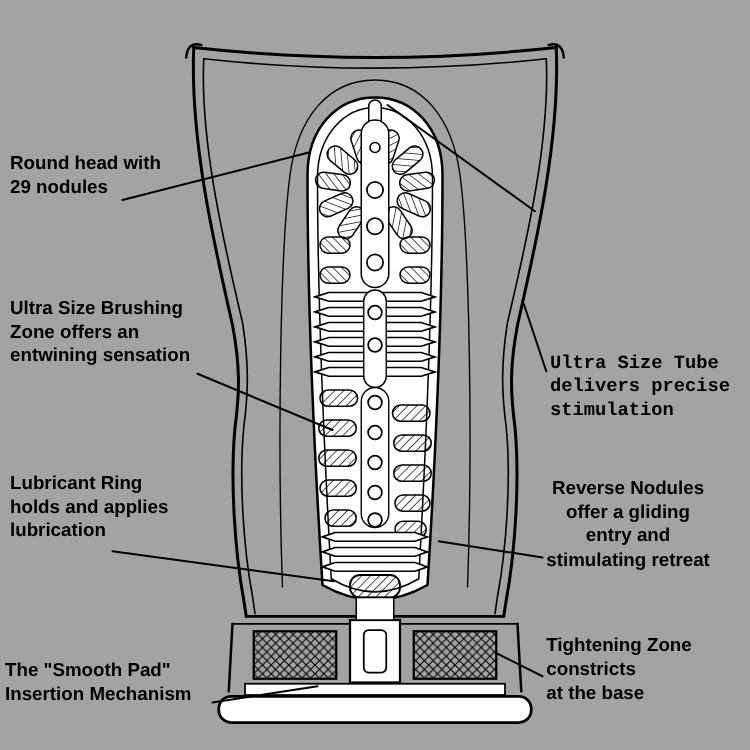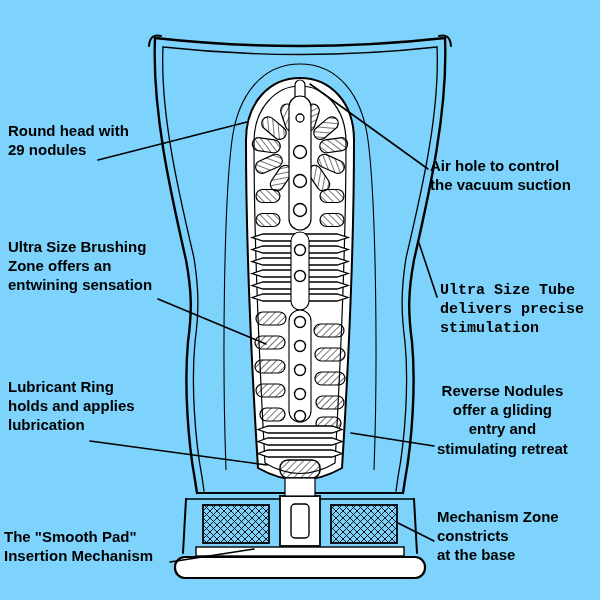--- a/index.html
+++ b/index.html
@@ -1,19 +1,19 @@
 <!DOCTYPE html>
 <html><head>
 <meta charset="utf-8">
 <style>
   html,body{margin:0;padding:0;background:#fff;}
   .canvas{
     position:relative;
     width:600px;height:600px;
-    background:#7dd3fc;
+    background:#a3a3a3;
     font-family:"Liberation Sans", sans-serif;
     overflow:hidden;
   }
   .canvas svg{position:absolute;left:0;top:0;}
   .label{
     position:absolute;
     font-weight:bold;
     font-size:15px;
     line-height:1.28;
     color:#000;
@@ -161,26 +161,24 @@
   <div class="label lbl-round-head">Round head with
 29 nodules</div>
   <div class="label lbl-brushing">Ultra Size Brushing
 Zone offers an
 entwining sensation</div>
   <div class="label lbl-lubricant">Lubricant Ring
 holds and applies
 lubrication</div>
   <div class="label lbl-smooth-pad">The "Smooth Pad"
 Insertion Mechanism</div>
-  <div class="label lbl-air-hole">Air hole to control
-the vacuum suction</div>
   <div class="label lbl-tube">Ultra Size Tube
 delivers precise
 stimulation</div>
   <div class="label lbl-reverse">Reverse Nodules
 offer a gliding
 entry and
 stimulating retreat</div>
-  <div class="label lbl-tightening">Mechanism Zone
+  <div class="label lbl-tightening">Tightening Zone
 constricts
 at the base</div>
 
 </div>
 
 </body></html>

